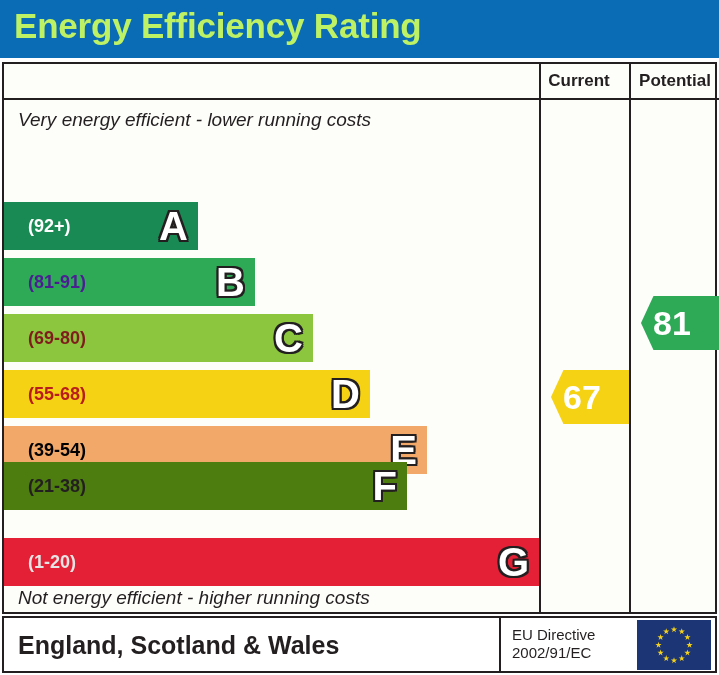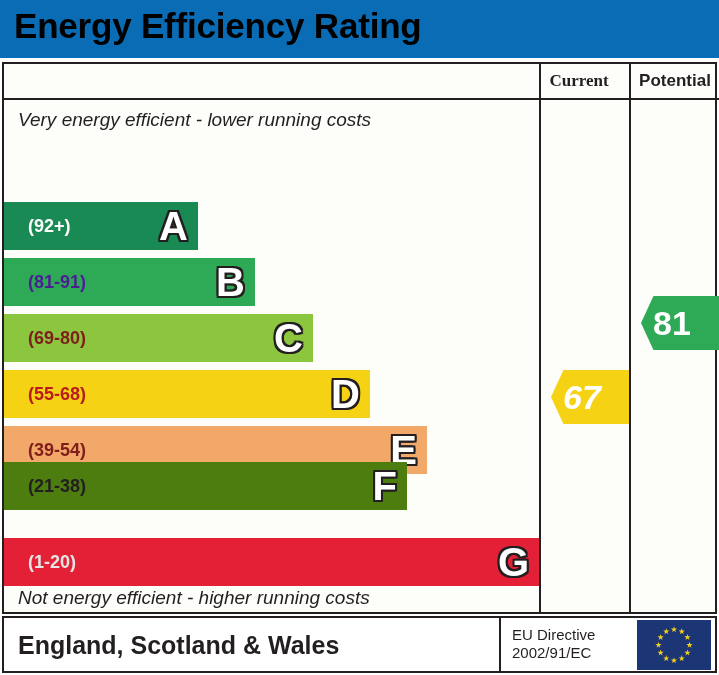--- a/index.html
+++ b/index.html
@@ -31,21 +31,21 @@
     height: 58px;
     background: #0a6cb4;
     box-sizing: border-box;
   }
   .title-text {
     position: absolute;
     left: 14px;
     top: 6px;
     font-size: 35px;
     font-weight: bold;
-    color: #000000;
+    color: #bef264;
     letter-spacing: -0.2px;
     white-space: nowrap;
   }
 
   
   .chart-frame {
     position: absolute;
     left: 2px;
     top: 62px;
     width: 715px;
@@ -86,21 +86,21 @@
 
   .col-head {
     position: absolute;
     top: 7px;
     font-size: 17px;
     font-weight: bold;
     color: #231f20;
     text-align: center;
     white-space: nowrap;
   }
-  .col-head.current   { left: 537px; width: 76px; font-family: Liberation Serif, serif; }
+  .col-head.current   { left: 537px; width: 76px; }
   .col-head.potential { left: 627px; width: 88px; }
 
   
   .caption {
     position: absolute;
     left: 14px;
     font-size: 19px;
     font-style: italic;
     color: #231f20;
     white-space: nowrap;
@@ -250,34 +250,34 @@
         </div>
         <div class="band" style="top: 250px; width: 309px; background: rgb(140, 198, 62);">
           <span class="range" style="color: #7f1d1d;">(69-80)</span>
           <span class="letter">C</span>
         </div>
         <div class="band" style="top: 306px; width: 366px; background: rgb(245, 210, 19);">
           <span class="range" style="color: #b91c1c;">(55-68)</span>
           <span class="letter">D</span>
         </div>
         <div class="band" style="top: 362px; width: 423px; background: rgb(242, 168, 105);">
-          <span class="range" style="color: #7f1d1d;">(39-54)</span>
+          <span class="range" style="color: #000000;">(39-54)</span>
           <span class="letter">E</span>
         </div>
         <div class="band" style="top: 398px; width: 403px; background: #4d7c0f;">
           <span class="range" style="color: rgb(35, 31, 32);">(21-38)</span>
           <span class="letter">F</span>
         </div>
         <div class="band" style="top: 474px; width: 535px; background: rgb(227, 32, 53);">
           <span class="range" style="color: #e5e5e5;">(1-20)</span>
           <span class="letter">G</span>
         </div>
       </div>
 
-    <div class="marker" id="marker-current" style="left: 547px; top: 306px; width: 78px; background: rgb(245, 210, 19); font-style: italic;">
+    <div class="marker" id="marker-current" style="left: 547px; top: 306px; width: 78px; background: rgb(245, 210, 19);">
       <span class="val">67</span>
     </div>
 
     <div class="marker" id="marker-potential" style="left: 637px; top: 232px; width: 78px; background: rgb(46, 170, 87);">
       <span class="val">81</span>
     </div>
 
   </div>
 
   <div class="footer">

